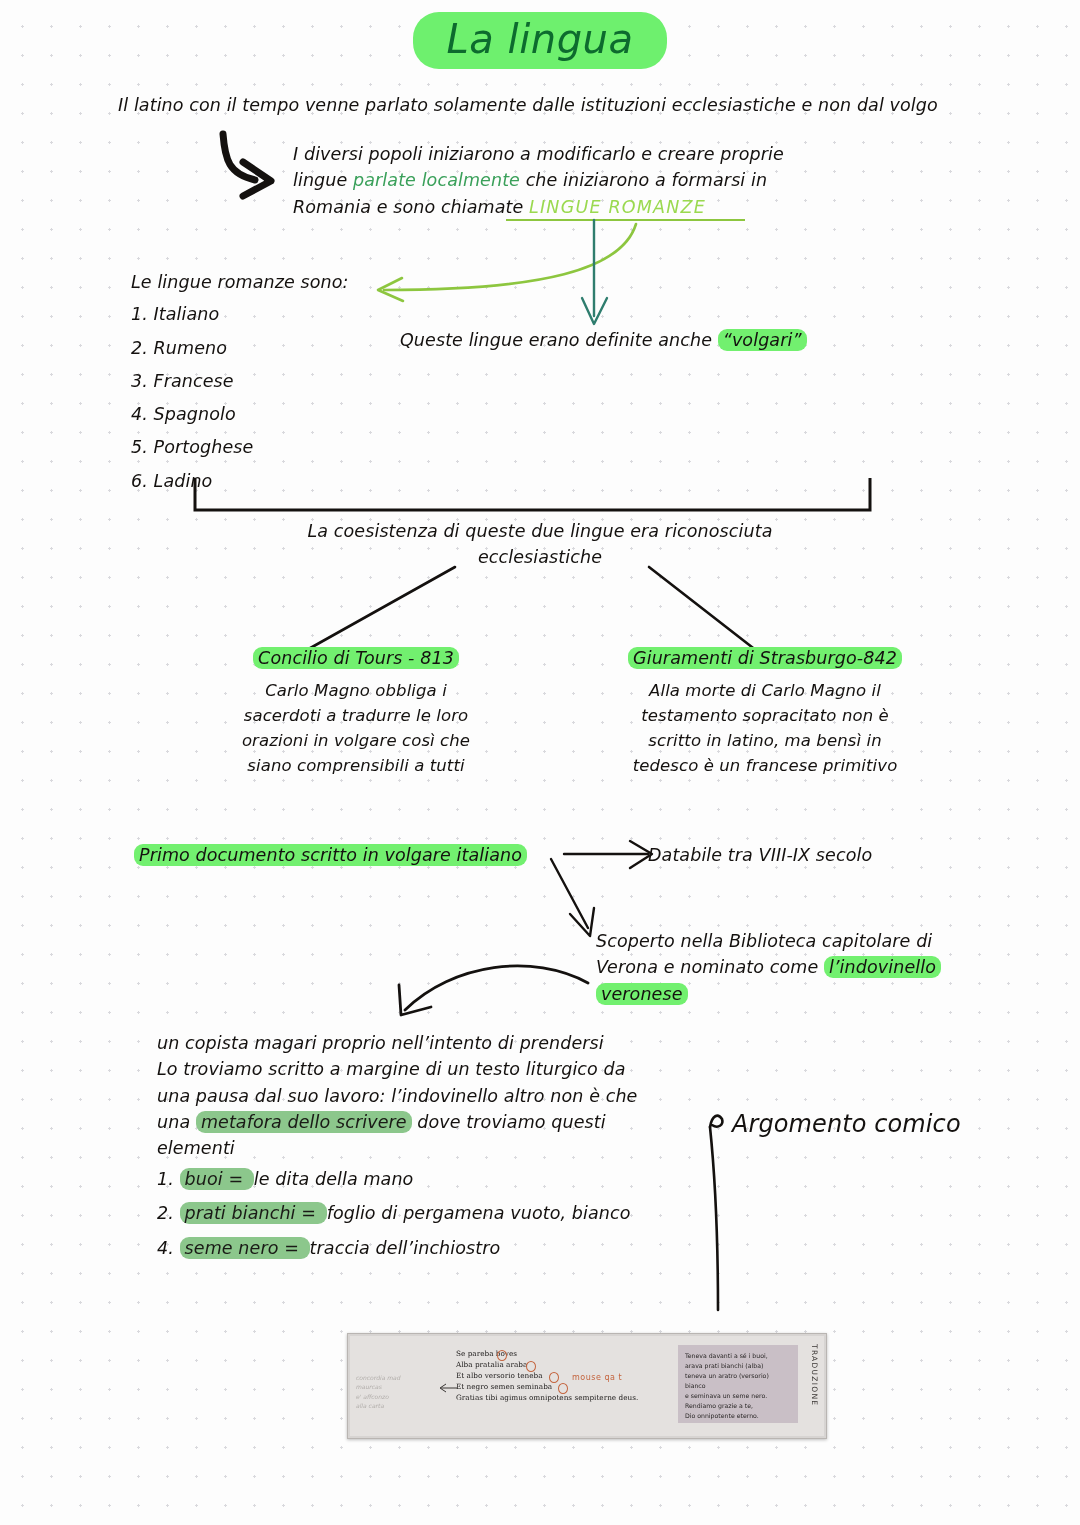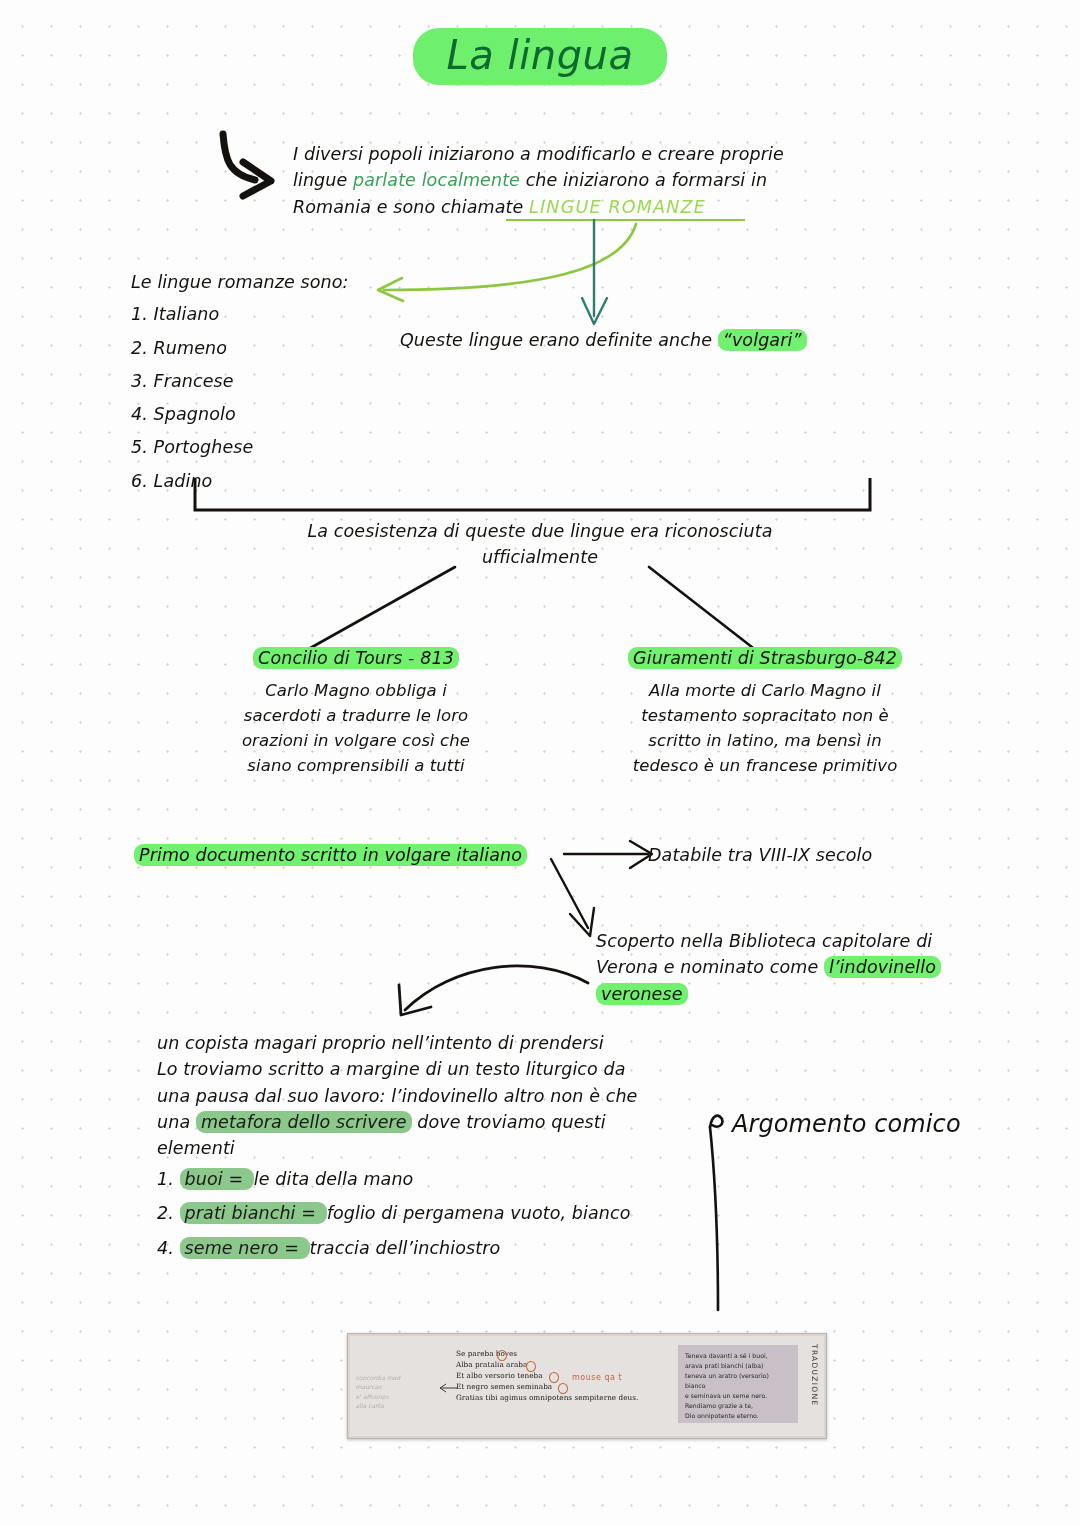--- a/index.html
+++ b/index.html
@@ -26,21 +26,21 @@
     font-family: "DejaVu Sans", sans-serif;
     font-weight: 400;
     letter-spacing: .1px;
     color: #14110f;
     line-height: 1.5;
     font-style: italic;
   }
 
   
   #title-wrap {
-    left: 0; right: 0; top: 28px;
+    left: 0; right: 0; top: 12px;
     text-align: center;
   }
   #title-pill {
     display: inline-block;
     background: #6ef06e;
     border-radius: 26px;
     padding: 4px 34px 7px 34px;
   }
   #title-text {
     font-size: 40px;
@@ -135,20 +135,21 @@
 <body>
 
 <div id="page">
 
   <div class="abs" id="title-wrap">
     <span id="title-pill">
       <span id="title-text">La lingua</span>
     </span>
   </div>
 
+  <div class="abs hand t" style="left:118px; top:92px; width:900px;">Il latino con il tempo venne parlato solamente dalle istituzioni ecclesiastiche e non dal volgo</div>
 
   <svg class="ink" style="left:205px; top:132px;" width="100" height="70" viewBox="0 0 100 70">
     <path d="M18,2 C20,28 24,42 50,48" stroke="#14110f" stroke-width="7" fill="none" stroke-linecap="round"></path>
     <path d="M38,30 L66,49 L38,64" stroke="#14110f" stroke-width="7" fill="none" stroke-linecap="round" stroke-linejoin="round"></path>
   </svg>
 
   <div class="abs hand t" style="left:293px; top:141px; width:560px;">
     <div>I diversi popoli iniziarono a modificarlo e creare proprie</div>
     <div>
       <span>lingue </span><span class="green-mid">parlate localmente</span><span> che iniziarono a formarsi in</span>
@@ -185,21 +186,21 @@
   <div class="abs hand t" style="left:400px; top:327px;text-align:center;">
     <span>Queste lingue erano definite anche </span><mark class="hl">“volgari”</mark>
   </div>
 
   <svg class="ink" style="left:190px; top:478px;" width="700" height="40" viewBox="0 0 700 40">
     <path d="M5,0 L5,32 L680,32 L680,0" stroke="#14110f" stroke-width="3" fill="none" stroke-linejoin="miter"></path>
   </svg>
 
   <div class="abs hand t" style="left:180px; top:518px; width:720px; text-align:center;">
     <div>La coesistenza di queste due lingue era riconosciuta</div>
-    <div>ufficialmente</div>
+    <div>ecclesiastiche</div>
   </div>
 
   <svg class="ink" style="left:300px; top:565px;" width="160" height="90" viewBox="0 0 160 90">
     <path d="M155,2 L5,86" stroke="#14110f" stroke-width="2.6" fill="none" stroke-linecap="round"></path>
   </svg>
   <svg class="ink" style="left:645px; top:565px;" width="120" height="90" viewBox="0 0 120 90">
     <path d="M4,2 L112,86" stroke="#14110f" stroke-width="2.6" fill="none" stroke-linecap="round"></path>
   </svg>
 
   <div class="abs" style="left:186px; top:645px; width:340px; text-align:center;">

